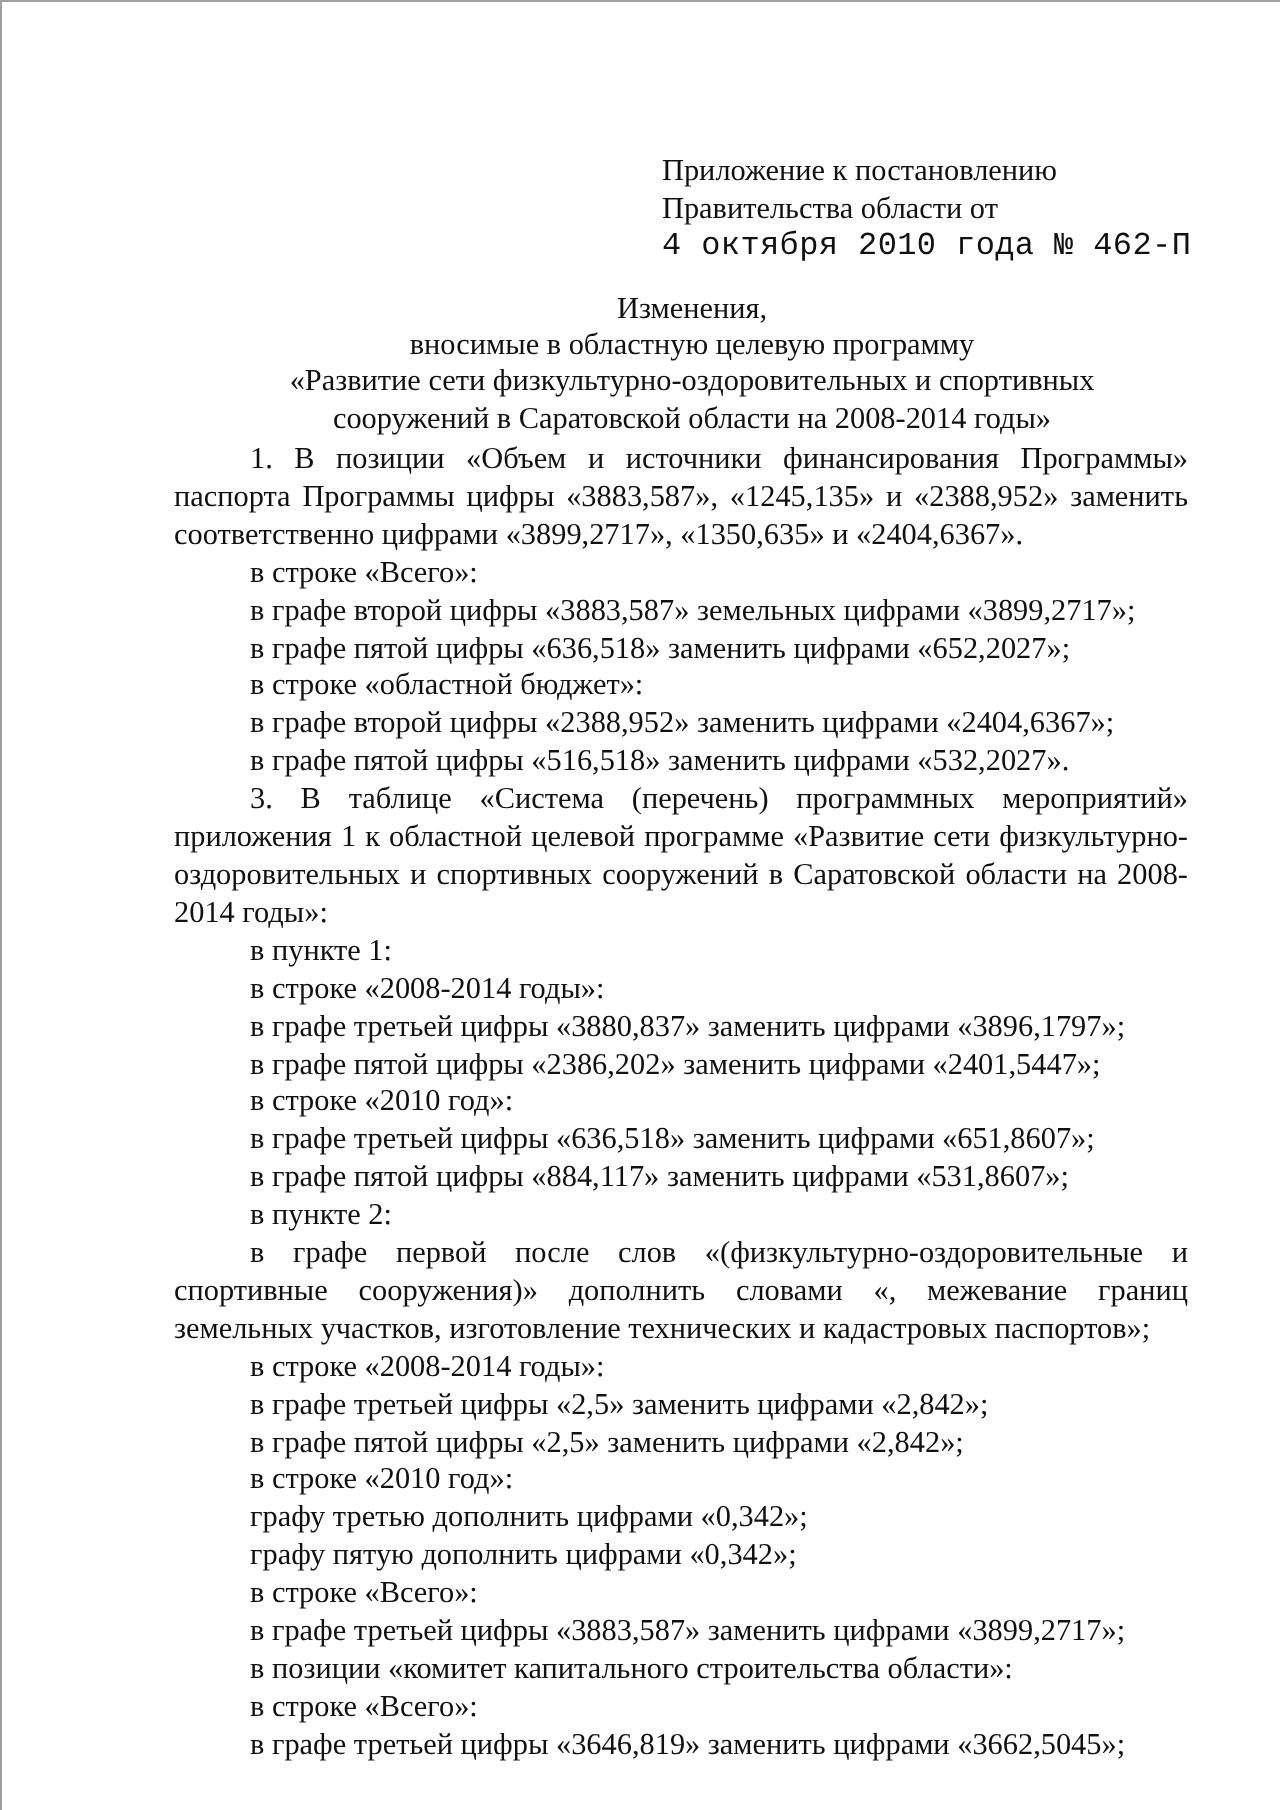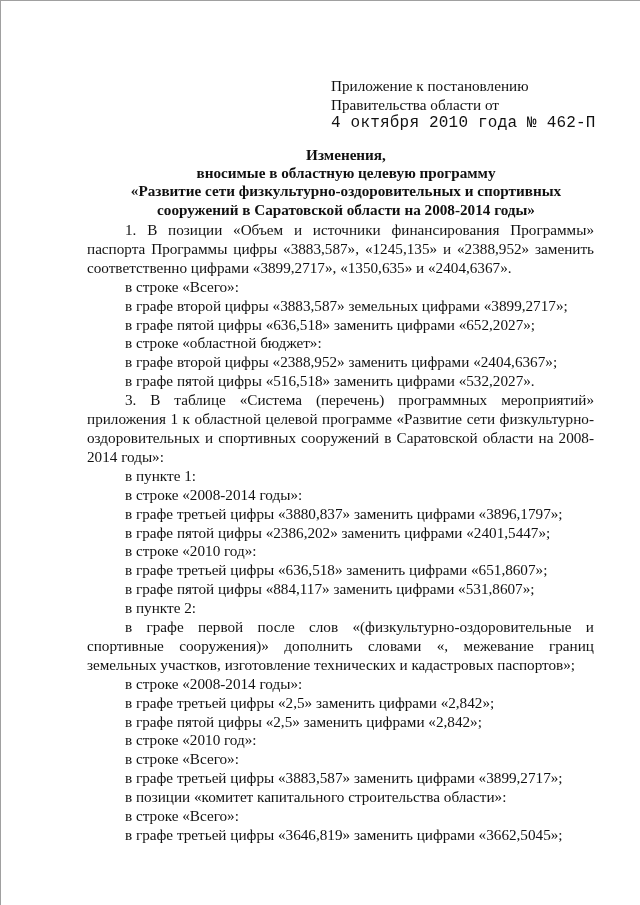--- a/index.html
+++ b/index.html
@@ -11,21 +11,21 @@
     }
     .annex {
       position: absolute; left: 330px; top: 76px;
       font-size: 15.2px; line-height: 18.5px;
     }
     .annex .mono {
       font-family: "Liberation Mono", monospace; font-size: 16px; letter-spacing: 0.2px;
     }
     .title {
       position: absolute; left: 80px; width: 530px; top: 145px;
-      text-align: center; font-weight: bold; font-size: 15.2px; line-height: 18.2px;
+      text-align: center; font-weight: normal; font-size: 15.2px; line-height: 18.2px;
     }
     .body {
       position: absolute; left: 86px; width: 507px; top: 220px;
       font-size: 15.2px; line-height: 18.9px;
     }
     .p { margin: 0; text-align: justify; }
     .ind { text-indent: 38px; }
     .sub { padding-left: 38px; }
   </style>
 </head>
@@ -59,18 +59,20 @@
     <p class="p sub">в графе пятой цифры «2386,202» заменить цифрами «2401,5447»;</p>
     <p class="p sub">в строке «2010 год»:</p>
     <p class="p sub">в графе третьей цифры «636,518» заменить цифрами «651,8607»;</p>
     <p class="p sub">в графе пятой цифры «884,117» заменить цифрами «531,8607»;</p>
     <p class="p sub">в пункте 2:</p>
     <p class="p ind">в графе первой после слов «(физкультурно-оздоровительные и спортивные сооружения)» дополнить словами «, межевание границ земельных участков, изготовление технических и кадастровых паспортов»;</p>
     <p class="p sub">в строке «2008-2014 годы»:</p>
     <p class="p sub">в графе третьей цифры «2,5» заменить цифрами «2,842»;</p>
     <p class="p sub">в графе пятой цифры «2,5» заменить цифрами «2,842»;</p>
     <p class="p sub">в строке «2010 год»:</p>
+    <p class="p sub">графу третью дополнить цифрами «0,342»;</p>
+    <p class="p sub">графу пятую дополнить цифрами «0,342»;</p>
     <p class="p sub">в строке «Всего»:</p>
     <p class="p sub">в графе третьей цифры «3883,587» заменить цифрами «3899,2717»;</p>
     <p class="p sub">в позиции «комитет капитального строительства области»:</p>
     <p class="p sub">в строке «Всего»:</p>
     <p class="p sub">в графе третьей цифры «3646,819» заменить цифрами «3662,5045»;</p>
   </div>
 
 </body></html>

